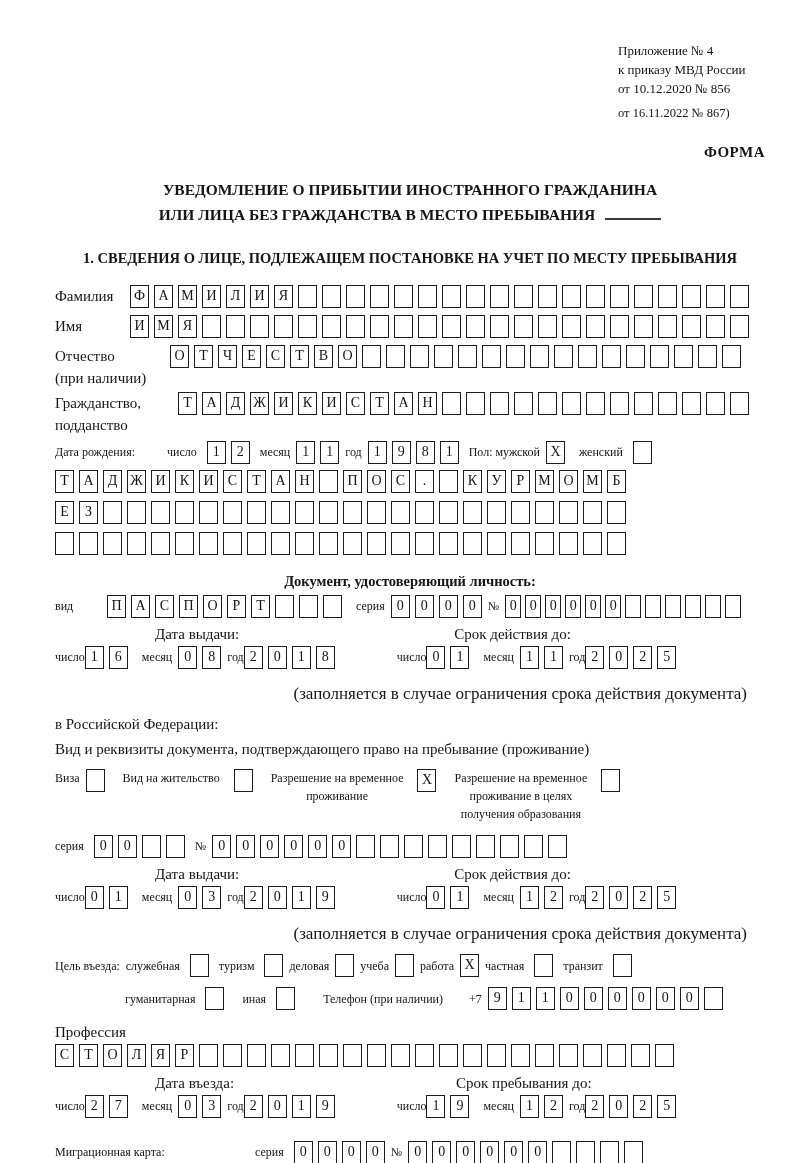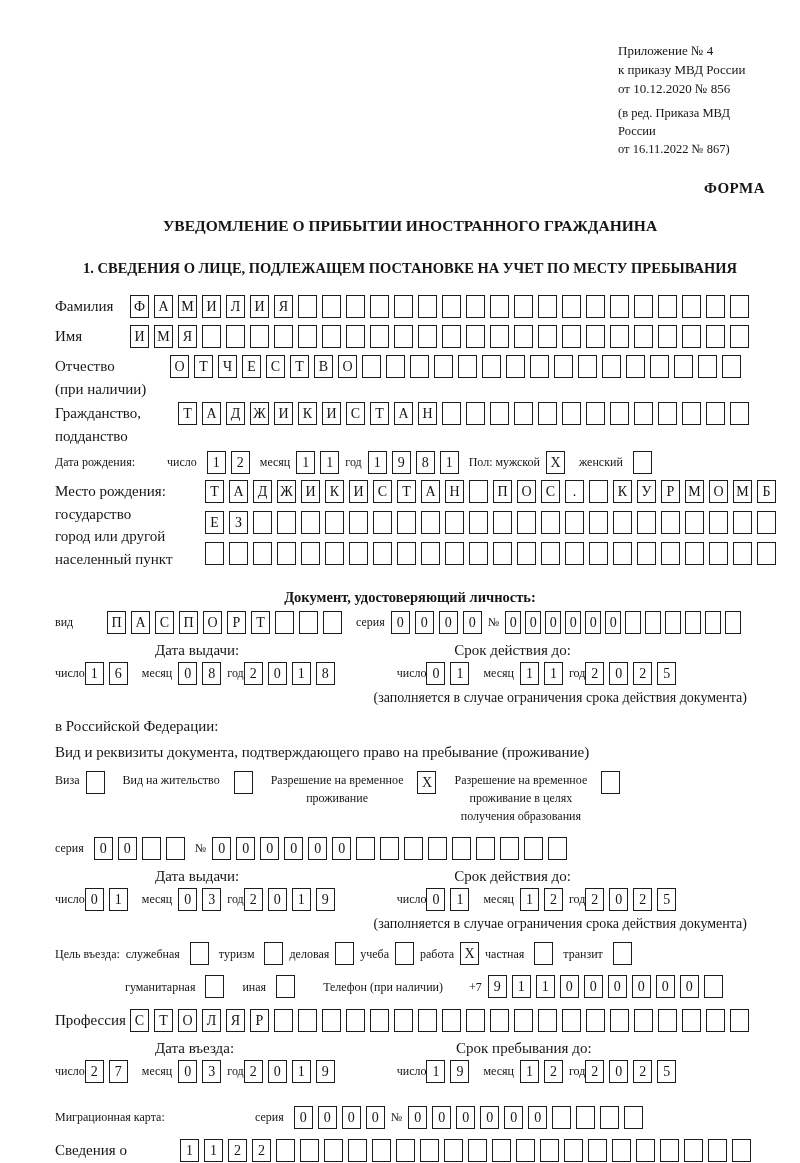--- a/index.html
+++ b/index.html
@@ -27,28 +27,28 @@
   .cells { display:inline-flex; gap:5px; flex:none; }
   .cells.sm { gap:4px; }
   .cell {
     width:19px; height:23px; border:1.6px solid #1c1c1c;
     display:inline-flex; align-items:center; justify-content:center;
     font-size:14px; background:#fff; flex:none;
   }
   .cells.sm .cell { width:16px; }
   .w75 { width:75px; } .w115 { width:115px; } .w123 { width:123px; } .w150 { width:150px; } .w125 { width:125px; }
   .stack3 > .cells { margin-bottom:8px; display:flex; }
-  .doc-heading { text-align:center; font-weight:bold; font-size:14.5px; margin-top:16px; }
+  .doc-heading { text-align:center; font-weight:bold; font-size:14.5px; margin-top:10px; }
 
   .inline-lbl { font-size:12px; line-height:23px; flex:none; }
   .gap6 { width:6px; flex:none; } .gap10 { width:10px; flex:none; } .gap14 { width:14px; flex:none; } .gap18 { width:18px; flex:none; }
 
   .date-captions { display:flex; font-size:15px; margin-top:8px; }
   .date-row { display:flex; align-items:flex-start; margin-top:3px; }
-  .note { text-align:right; font-size:14px; margin-top:5px; padding-right:18px; }
+  .note { text-align:right; font-size:17px; margin-top:15px; padding-right:18px; }
 
   .para { font-size:15px; line-height:1.7; margin-top:8px; }
 
   .opts { display:flex; align-items:flex-start; margin-top:6px; }
   .opt { display:flex; align-items:flex-start; }
   .opt .olbl { font-size:12px; line-height:1.5; }
   .opt .olbl.center { text-align:center; }
 
   .purpose-line { display:flex; align-items:flex-start; margin-top:10px; }
   .purpose-line .inline-lbl { line-height:25px; }
@@ -59,29 +59,31 @@
 </head>
 <body>
 
 <div class="page">
 
   <div class="appendix">
     <div>Приложение № 4</div>
     <div>к приказу МВД России</div>
     <div>от 10.12.2020 № 856</div>
     <div class="amend">
-      <div>(в ред. Приказа МВД России</div>
       <div>от 16.11.2022 № 867)</div>
     </div>
   </div>
 
   <div class="forma">ФОРМА</div>
 
   <div class="title">
     <div>УВЕДОМЛЕНИЕ О ПРИБЫТИИ ИНОСТРАННОГО ГРАЖДАНИНА</div>
+    <div>
+      <span>ИЛИ ЛИЦА БЕЗ ГРАЖДАНСТВА В МЕСТО ПРЕБЫВАНИЯ</span><span class="blank-line"></span>
+    </div>
   </div>
 
   <div class="section-heading">1. СВЕДЕНИЯ О ЛИЦЕ, ПОДЛЕЖАЩЕМ ПОСТАНОВКЕ НА УЧЕТ ПО МЕСТУ ПРЕБЫВАНИЯ</div>
 
   <div class="row" style="margin-top:18px;">
     <span class="lbl w75">Фамилия</span>
     <span class="cells">
         <span class="cell">Ф</span>
         <span class="cell">А</span>
         <span class="cell">М</span>
@@ -241,26 +243,20 @@
       </span>
       <span class="gap14"></span>
     <span class="inline-lbl">женский</span>
       <span class="gap10"></span>
     <span class="cells">
         <span class="cell"></span>
       </span>
   </div>
 
   <div class="row" style="margin-top:6px;">
-    <span class="lbl w150">
-      <span>Место рождения:</span><br>
-      <span>государство</span><br>
-      <span>город или другой</span><br>
-      <span>населенный пункт</span>
-    </span>
     <span class="stack3">
       <span class="cells">
           <span class="cell">Т</span>
           <span class="cell">А</span>
           <span class="cell">Д</span>
           <span class="cell">Ж</span>
           <span class="cell">И</span>
           <span class="cell">К</span>
           <span class="cell">И</span>
           <span class="cell">С</span>
@@ -626,21 +622,21 @@
         <span class="cell">0</span>
         <span class="cell">0</span>
         <span class="cell">0</span>
         <span class="cell">0</span>
         <span class="cell">0</span>
         <span class="cell">0</span>
         <span class="cell"></span>
       </span>
   </div>
 
-  <div class="row" style="margin-top:9px;">
+  <div class="row" style="margin-top:9px;flex-direction:column;">
     <span class="lbl w75" style="line-height:23px;">Профессия</span>
     <span class="cells">
         <span class="cell">С</span>
         <span class="cell">Т</span>
         <span class="cell">О</span>
         <span class="cell">Л</span>
         <span class="cell">Я</span>
         <span class="cell">Р</span>
         <span class="cell"></span>
         <span class="cell"></span>

